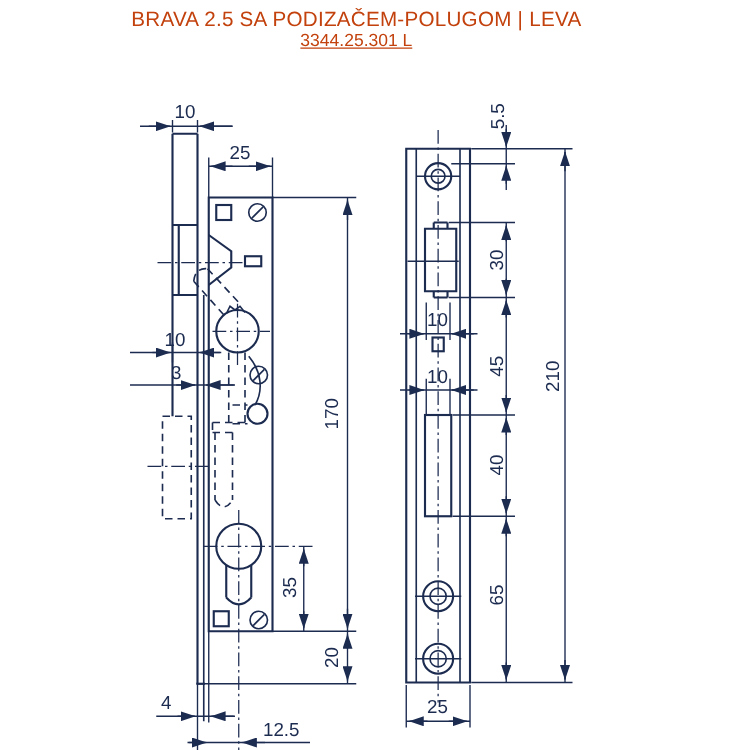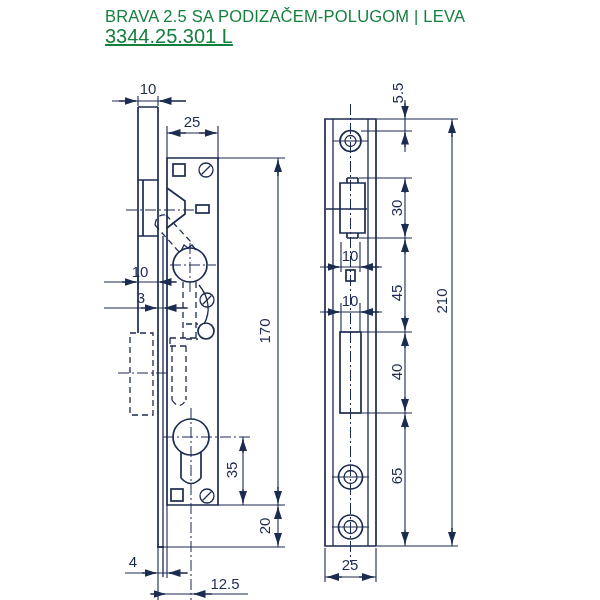--- a/index.html
+++ b/index.html
@@ -1,20 +1,20 @@
 <!DOCTYPE html>
 <html><head>
 <meta charset="utf-8">
 <style>
   html,body{margin:0;padding:0;background:#ffffff;}
   #stage{position:relative;width:600px;height:600px;background:#ffffff;overflow:hidden;
          font-family:"Liberation Sans", sans-serif;}
-  #titleblock{position:absolute;left:105px;top:7px;color:#15803d;line-height:1.12;}
+  #titleblock{position:absolute;left:105px;top:7px;color:#c2410c;line-height:1.12;}
   #titleblock .t1{font-size:16.5px;letter-spacing:0.2px;white-space:nowrap;}
-  #titleblock .t2{font-size:20px;text-decoration:underline;white-space:nowrap;}
+  #titleblock .t2{font-size:14px;text-decoration:underline;white-space:nowrap;text-align:center;}
   svg{position:absolute;left:0;top:0;}
   .ol{stroke:#1c2b50;stroke-width:1.7;fill:none;stroke-linejoin:miter;stroke-linecap:butt;}
   .ml{stroke:#1c2b50;stroke-width:1.3;fill:none;}
   .tl{stroke:#1c2b50;stroke-width:1.1;fill:none;}
   .dash{stroke-dasharray:6 4;stroke-width:1.3;}
   .dd{stroke-dasharray:11 3 2 3;stroke-width:1;}
   .dim-text{font-family:"Liberation Sans", sans-serif;font-size:15px;fill:#1c2b50;}
 </style>
 </head>
 <body>

